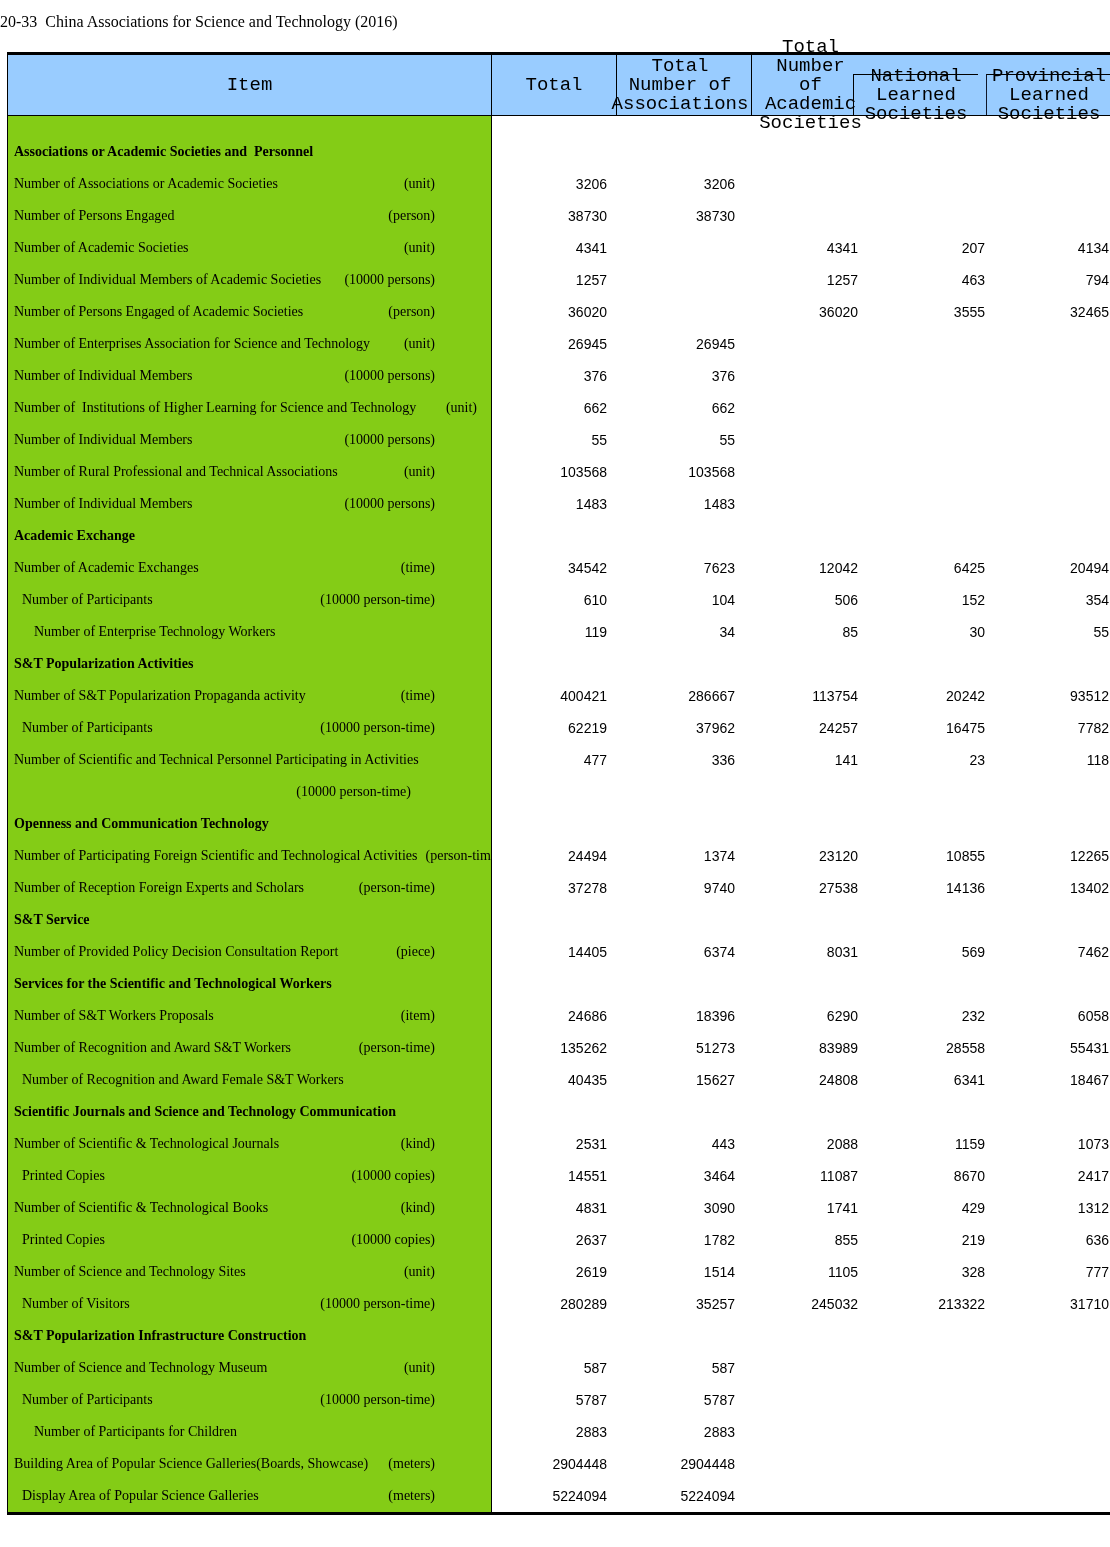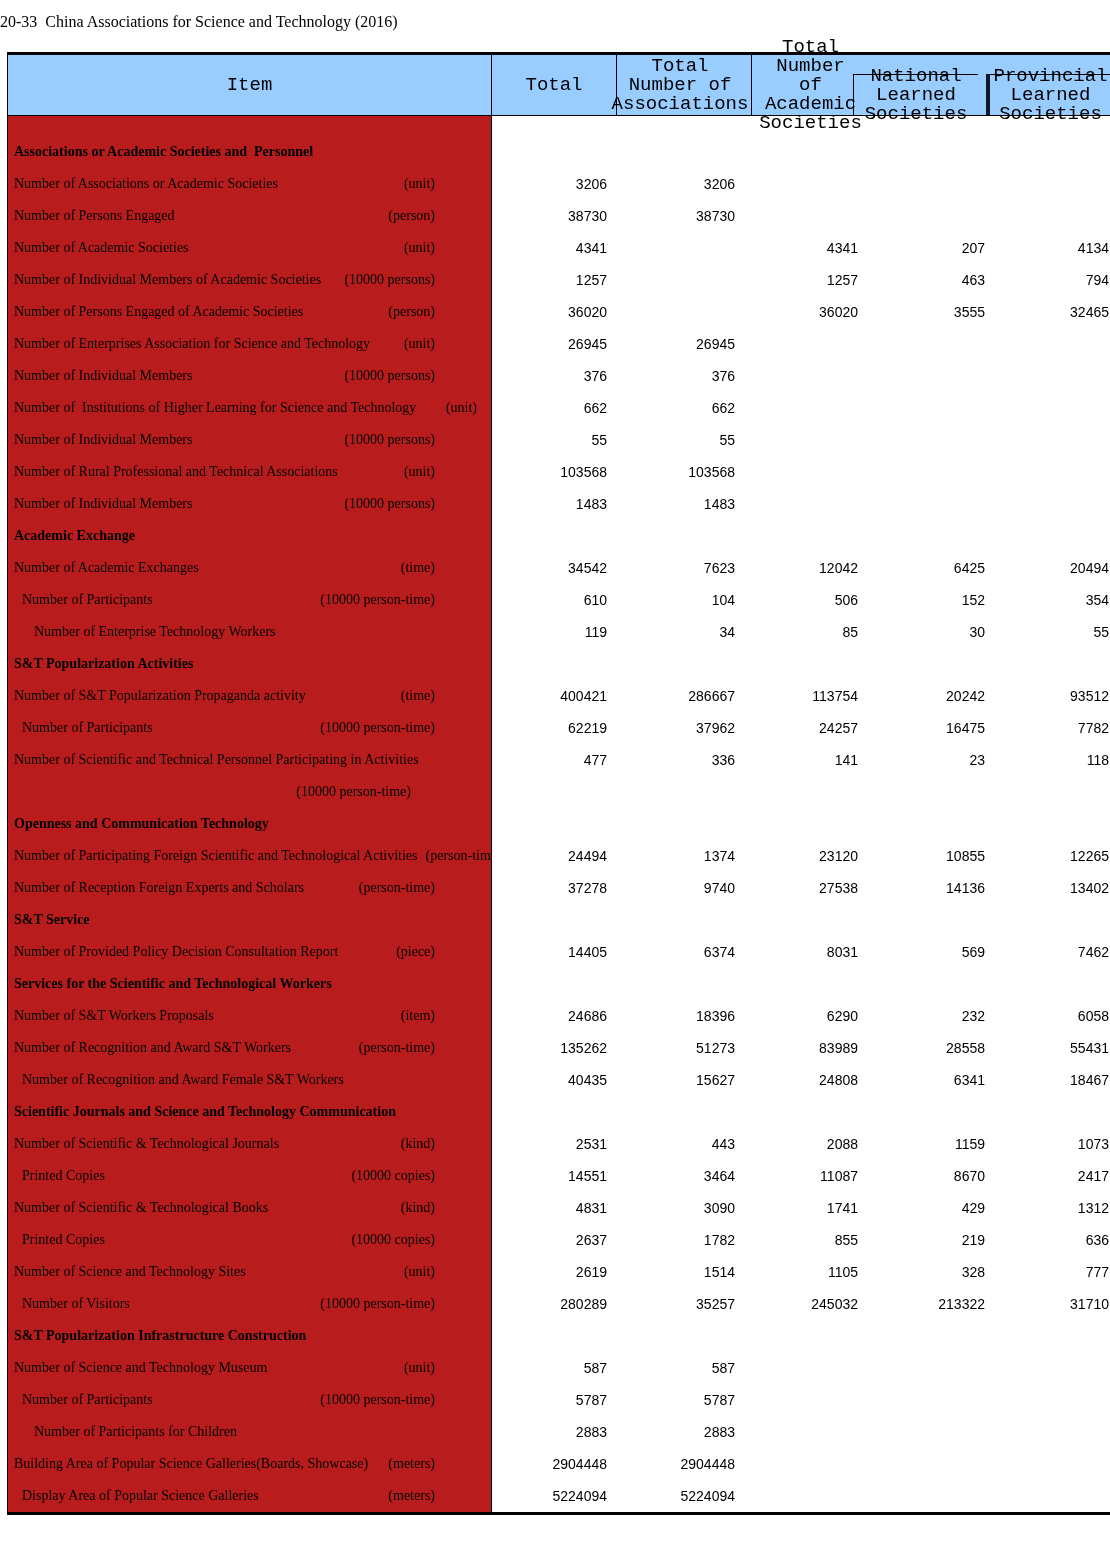--- a/index.html
+++ b/index.html
@@ -7,25 +7,25 @@
   .title{white-space:pre;font-size:16px;line-height:24px;padding:10px 0 0 0;}
   .stats-table{margin:18px 0 0 7px;width:1103px;border-top:3px solid #000;border-bottom:3px solid #000;border-left:1px solid #000;box-sizing:content-box;}
   
   .thead{position:relative;height:60px;background:#99CCFF;border-bottom:1px solid #000;}
   .hcell{position:absolute;top:0;height:100%;display:flex;align-items:center;justify-content:center;text-align:center;font-size:19px;line-height:19px;white-space:pre-line;box-sizing:border-box;font-family:Liberation Mono, monospace;}
   .h-item{left:0;width:483px;}
   .h-total{left:483px;width:125px;border-left:1px solid #000;}
   .h-assoc{left:608px;width:127px;border-left:1px solid #000;}
   .h-academic{left:735px;width:118px;border-left:1px solid #000;margin-left:8px;}
   .h-national{left:845px;width:125px;top:19px;height:41px;border-left:1px solid #000;border-top:1px solid #000;}
-  .h-provincial{left:978px;width:125px;top:19px;height:41px;border-left:4px solid #0f172a;border-top:1px solid #000;}
+  .h-provincial{left:978px;width:125px;top:19px;height:41px;border-left:1px solid #0f172a;border-top:1px solid #000;}
   
   .row{display:grid;grid-template-columns:484px 124px 127px 118px 125px 125px;height:32px;}
   .row.spacer{height:20px;}
-  .item-cell{background:#b91c1c;border-right:1px solid #000;box-sizing:border-box;display:flex;justify-content:space-between;align-items:center;padding:0 56px 0 6px;overflow:hidden;}
+  .item-cell{background:#84cc16;border-right:1px solid #000;box-sizing:border-box;display:flex;justify-content:space-between;align-items:center;padding:0 56px 0 6px;overflow:hidden;}
   .row.tight .item-cell{padding-right:14px;}
   .row.unitright .item-cell{padding-right:80px;}
   .row.ind1 .item-cell{padding-left:14px;}
   .row.ind2 .item-cell{padding-left:26px;}
   .lbl{font-size:14px;white-space:pre;}
   .row.section .lbl{font-weight:bold;}
   .unit{font-size:14px;white-space:pre;padding-left:8px;}
   .num{font-family:"Liberation Sans",sans-serif;font-size:14px;text-align:right;align-self:center;white-space:pre;}
   .num.c1{padding-right:9px;}
   .num.c2{padding-right:8px;}

